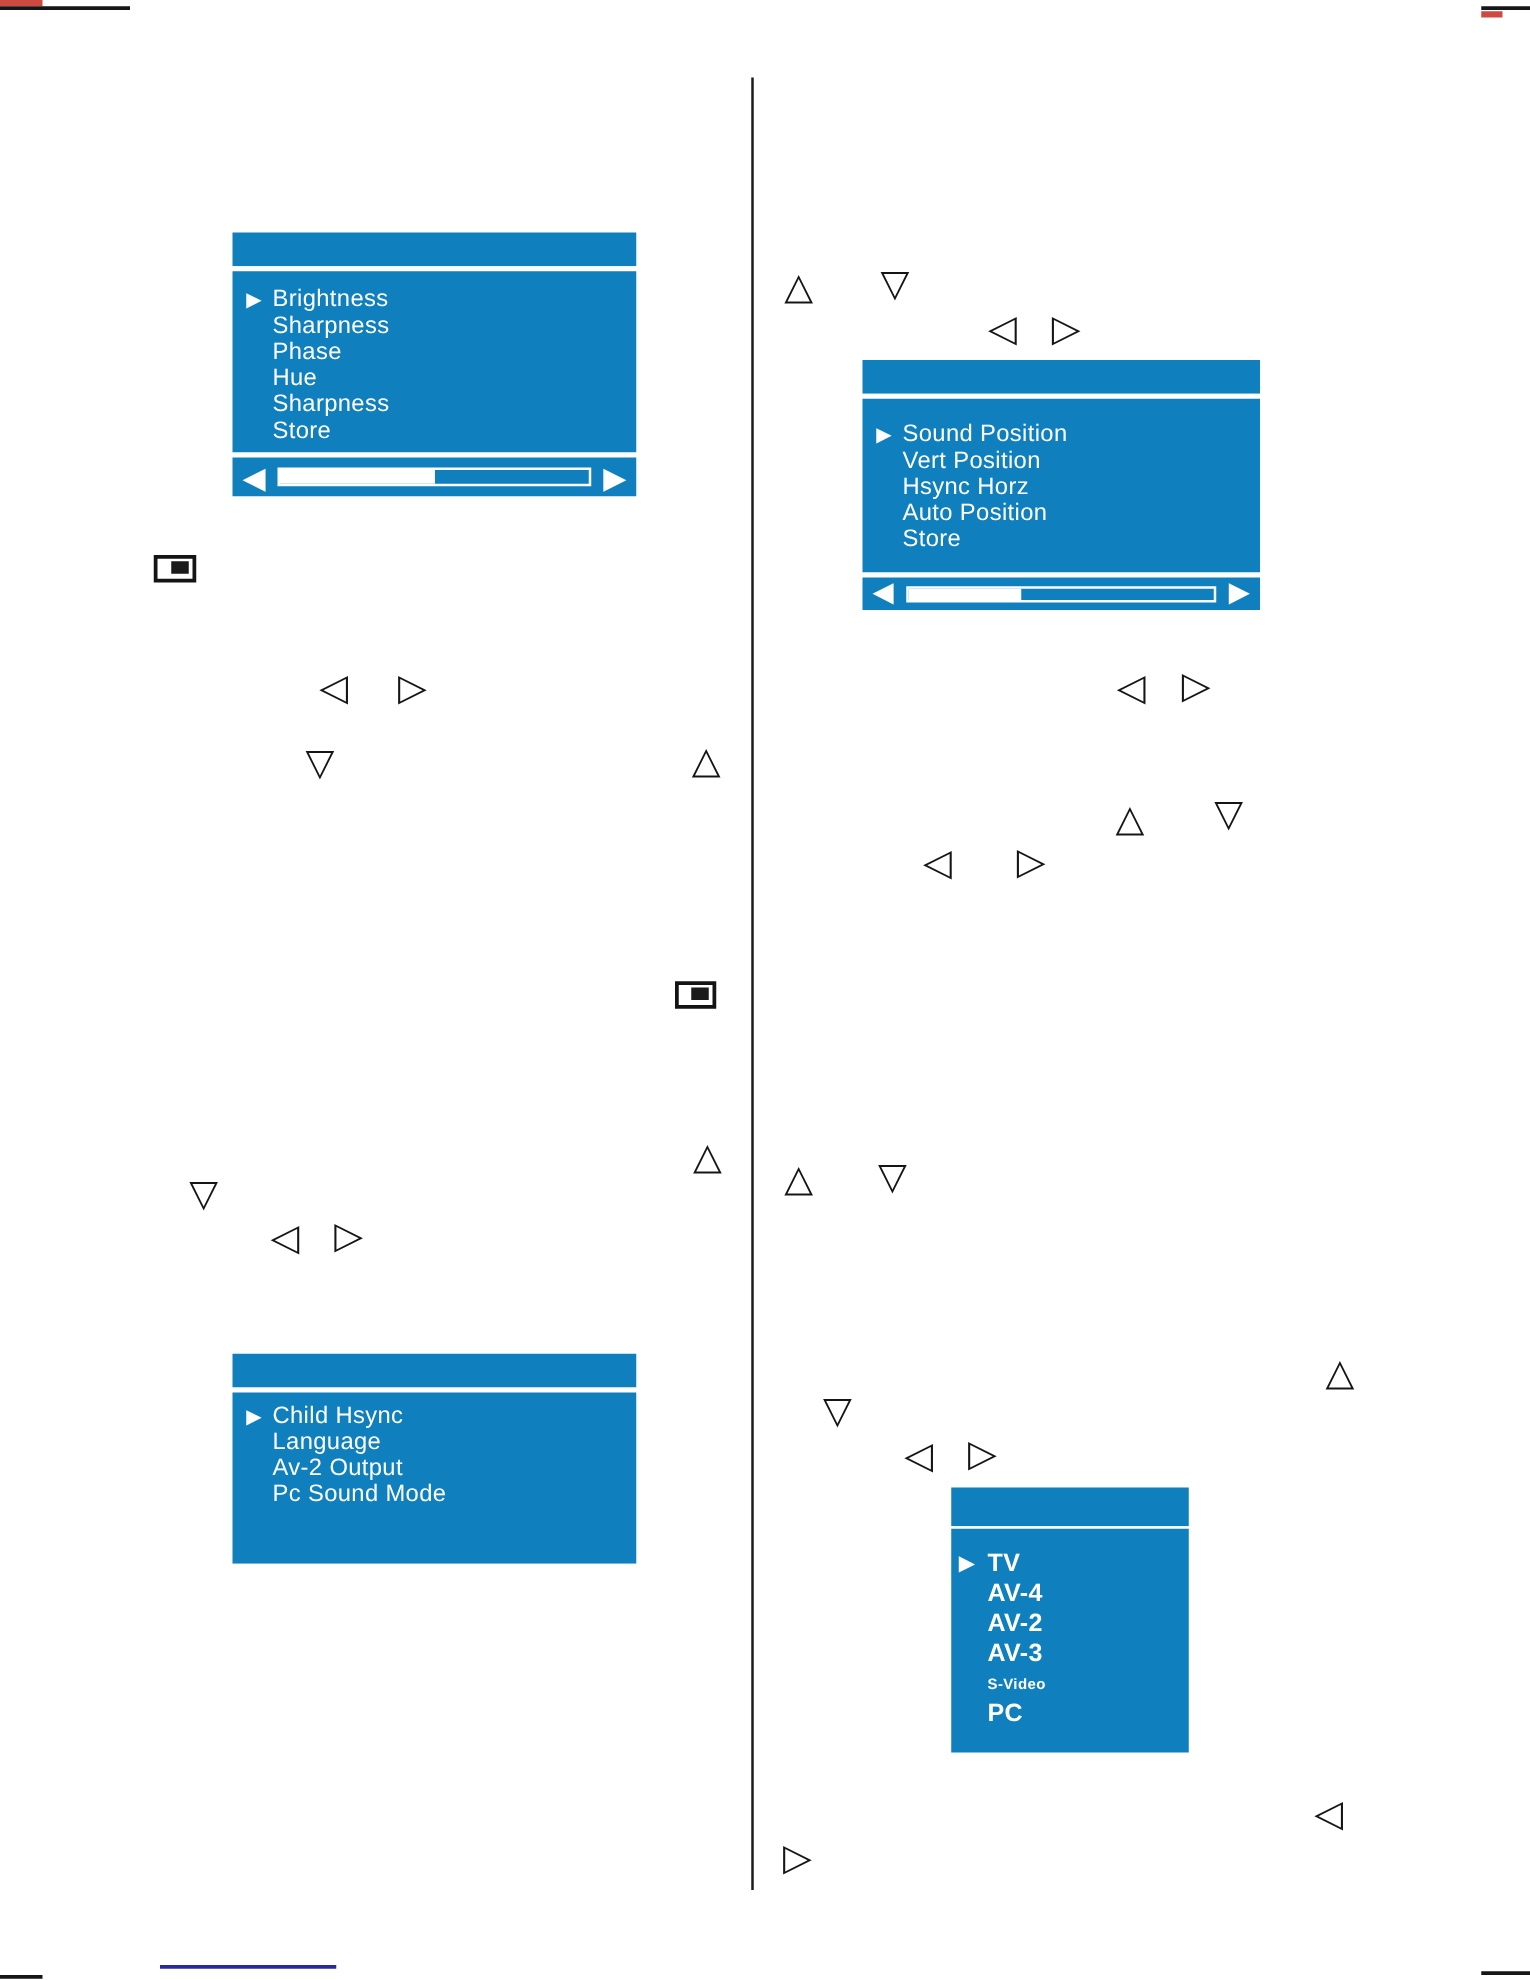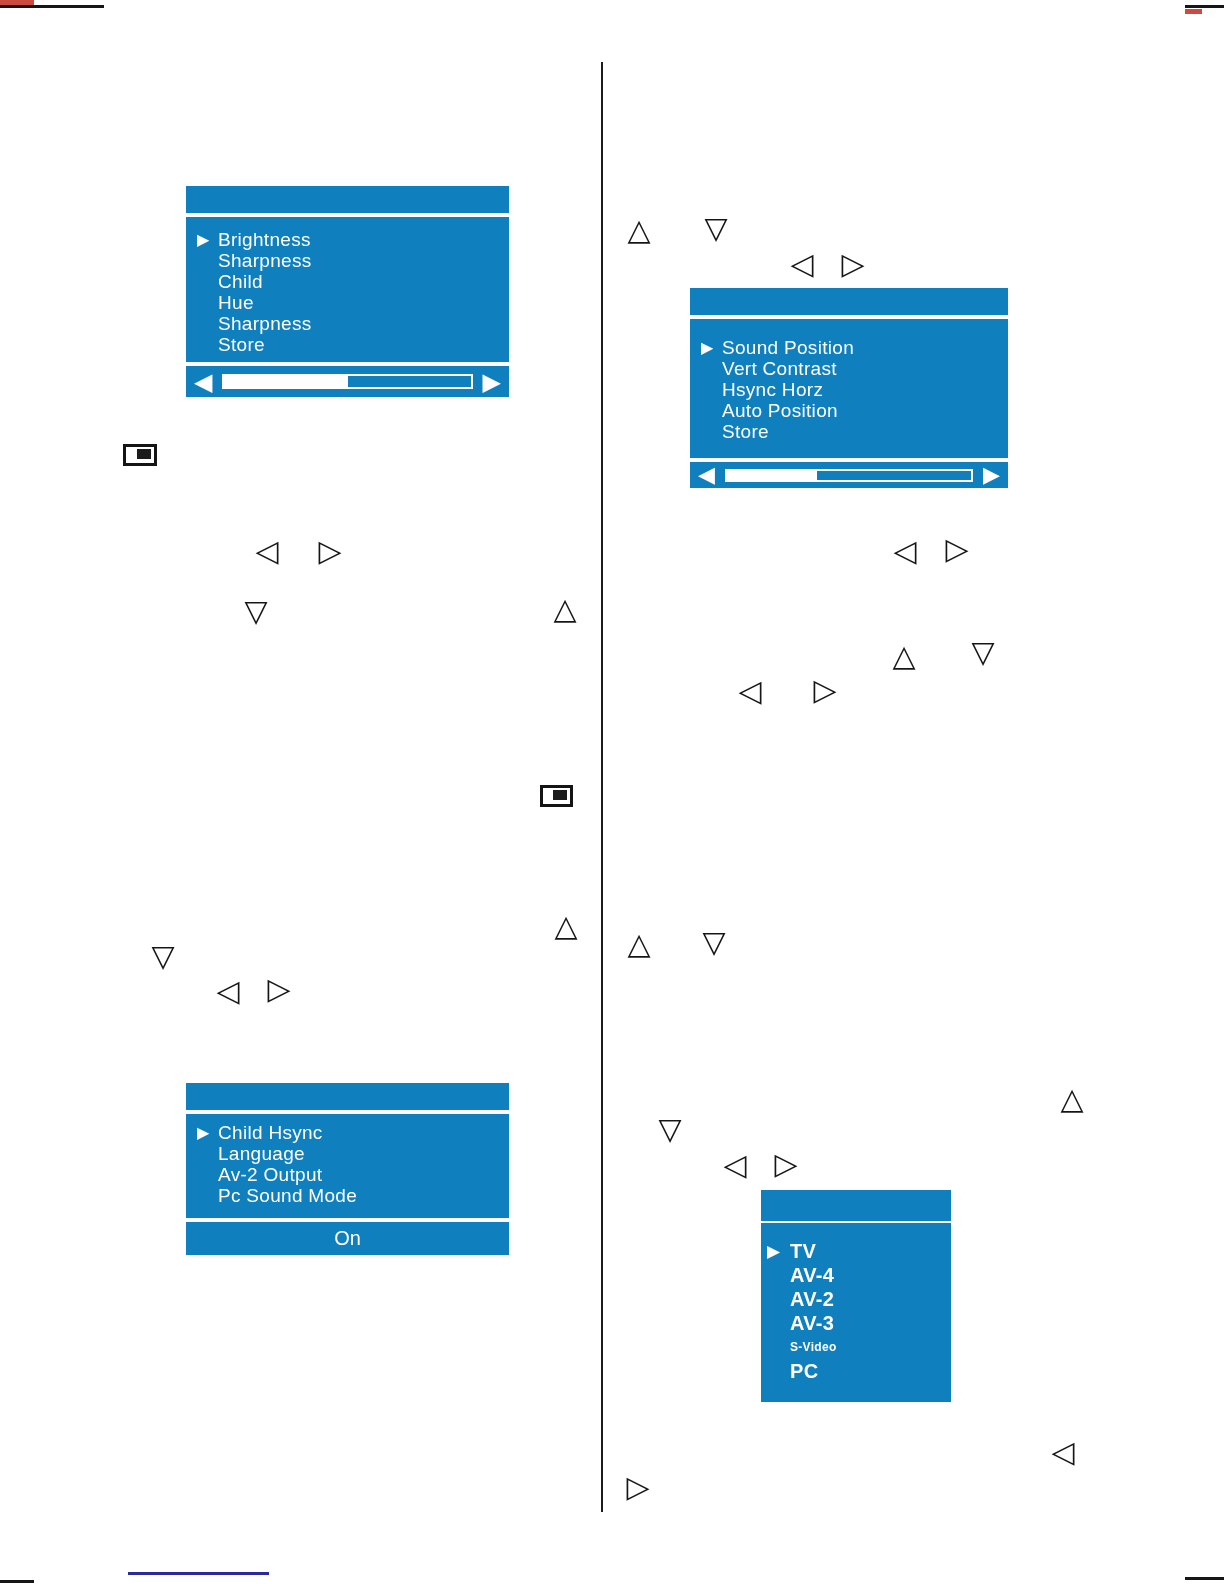--- a/index.html
+++ b/index.html
@@ -59,21 +59,21 @@
       <div class="m-row" style="height:21px">
         <span class="m-cur" style="width:32px;padding-left:11px;font-size:16px">▶</span>
         <span class="m-lbl" style="font-size:19px">Brightness</span>
       </div>
       <div class="m-row" style="height:21px">
         <span class="m-cur" style="width:32px"></span>
         <span class="m-lbl" style="font-size:19px">Sharpness</span>
       </div>
       <div class="m-row" style="height:21px">
         <span class="m-cur" style="width:32px"></span>
-        <span class="m-lbl" style="font-size:19px">Child</span>
+        <span class="m-lbl" style="font-size:19px">Phase</span>
       </div>
       <div class="m-row" style="height:21px">
         <span class="m-cur" style="width:32px"></span>
         <span class="m-lbl" style="font-size:19px">Hue</span>
       </div>
       <div class="m-row" style="height:21px">
         <span class="m-cur" style="width:32px"></span>
         <span class="m-lbl" style="font-size:19px">Sharpness</span>
       </div>
       <div class="m-row" style="height:21px">
@@ -94,21 +94,21 @@
   <div class="menu-box" style="left:690px;top:288px;width:318px;height:200px">
     <div class="m-hdr" style="height:27px"></div>
     <div class="m-gap" style="height:4px"></div>
     <div class="m-body" style="flex:1;padding-top:18px">
       <div class="m-row" style="height:21px">
         <span class="m-cur" style="width:32px;padding-left:11px;font-size:16px">▶</span>
         <span class="m-lbl" style="font-size:19px">Sound Position</span>
       </div>
       <div class="m-row" style="height:21px">
         <span class="m-cur" style="width:32px"></span>
-        <span class="m-lbl" style="font-size:19px">Vert Contrast</span>
+        <span class="m-lbl" style="font-size:19px">Vert Position</span>
       </div>
       <div class="m-row" style="height:21px">
         <span class="m-cur" style="width:32px"></span>
         <span class="m-lbl" style="font-size:19px">Hsync Horz</span>
       </div>
       <div class="m-row" style="height:21px">
         <span class="m-cur" style="width:32px"></span>
         <span class="m-lbl" style="font-size:19px">Auto Position</span>
       </div>
       <div class="m-row" style="height:21px">
@@ -141,23 +141,20 @@
       <div class="m-row" style="height:21px">
         <span class="m-cur" style="width:32px"></span>
         <span class="m-lbl" style="font-size:19px">Av-2 Output</span>
       </div>
       <div class="m-row" style="height:21px">
         <span class="m-cur" style="width:32px"></span>
         <span class="m-lbl" style="font-size:19px">Pc Sound Mode</span>
       </div>
     </div>
     <div class="m-gap" style="height:4px"></div>
-    <div class="m-value" style="height:33px">
-      <span>On</span>
-    </div>
   </div>
 
   <div class="menu-box" style="left:761px;top:1190px;width:190px;height:212px">
     <div class="m-hdr" style="height:31px"></div>
     <div class="m-gap" style="height:2px"></div>
     <div class="m-body" style="flex:1;padding-top:16px;font-weight:bold">
       <div class="m-row" style="height:24px">
         <span class="m-cur" style="width:29px;padding-left:6px;font-size:17px">▶</span>
         <span class="m-lbl" style="font-size:20px">TV</span>
       </div>

